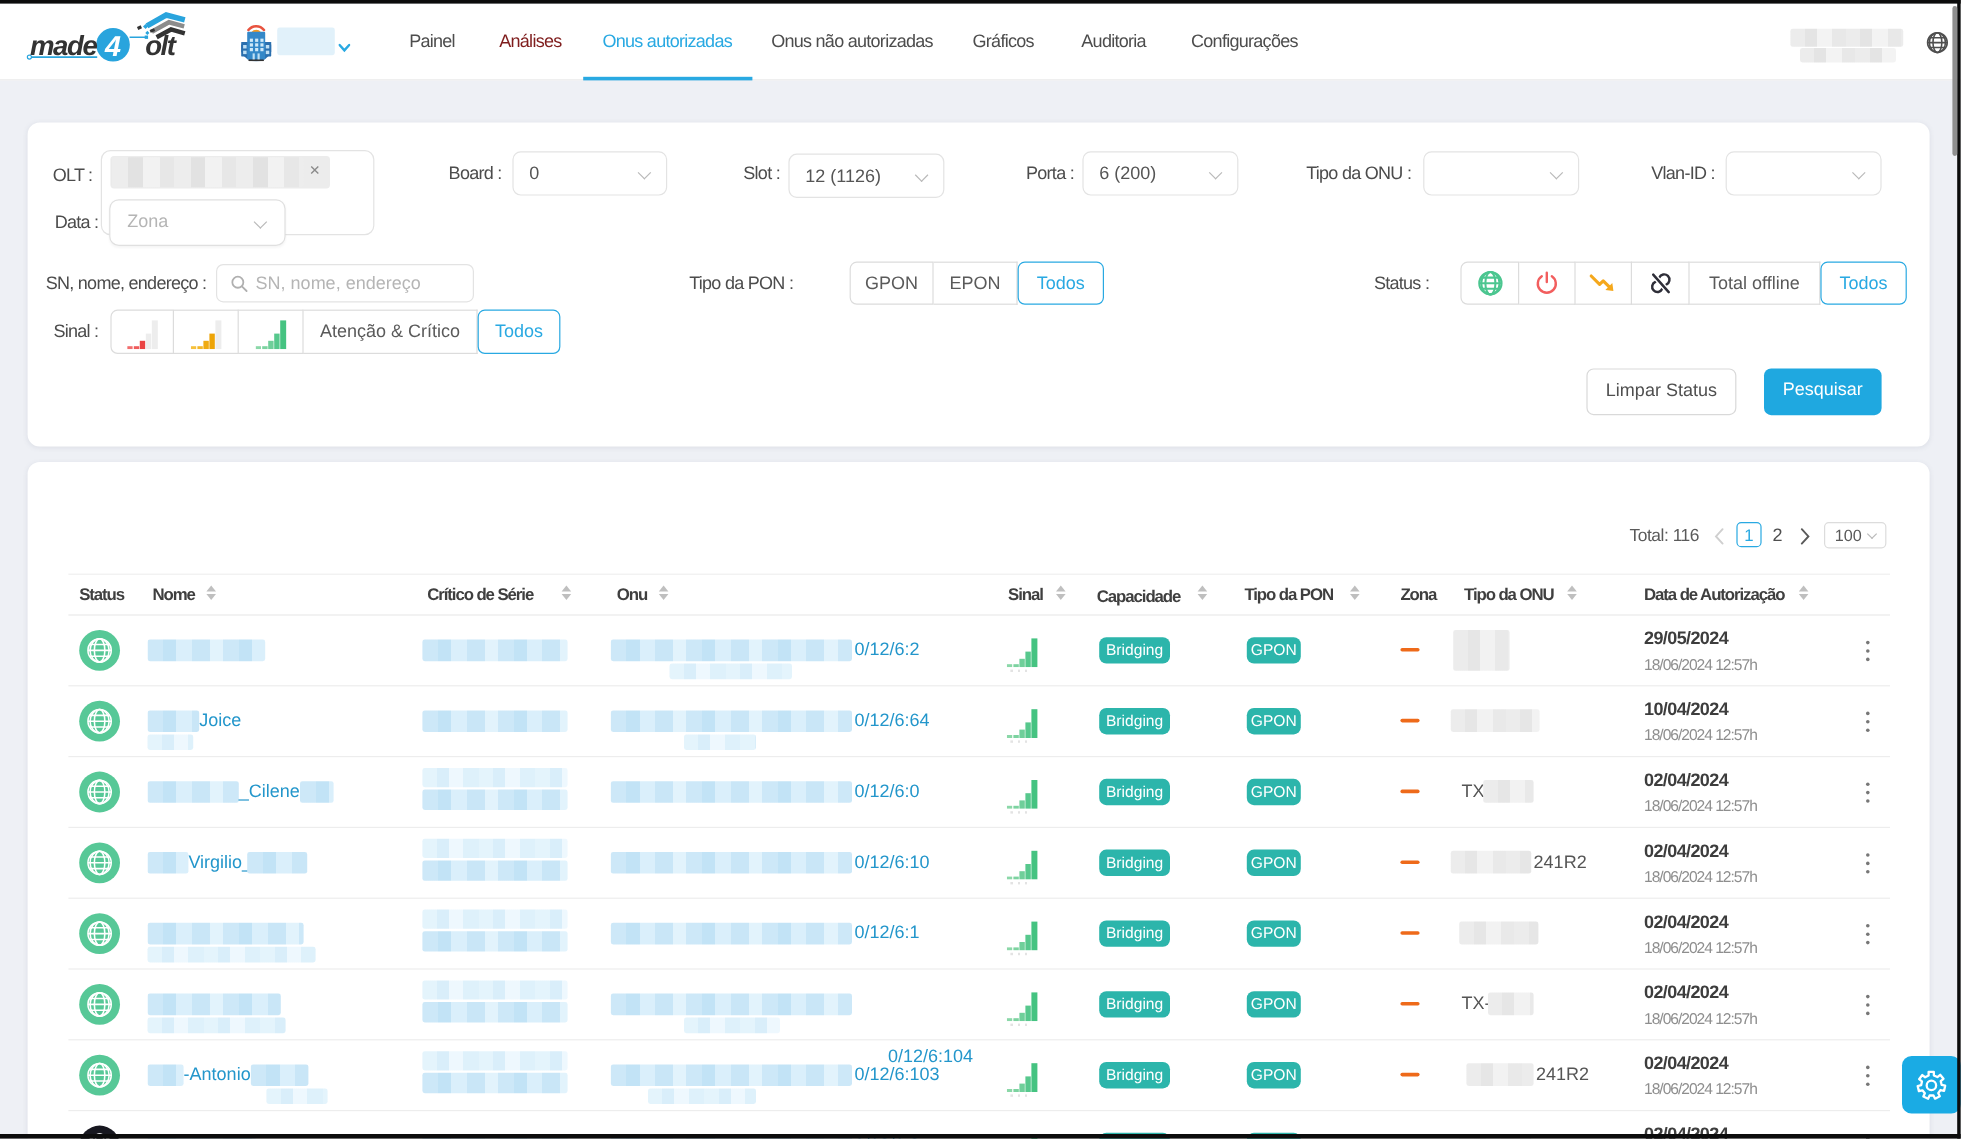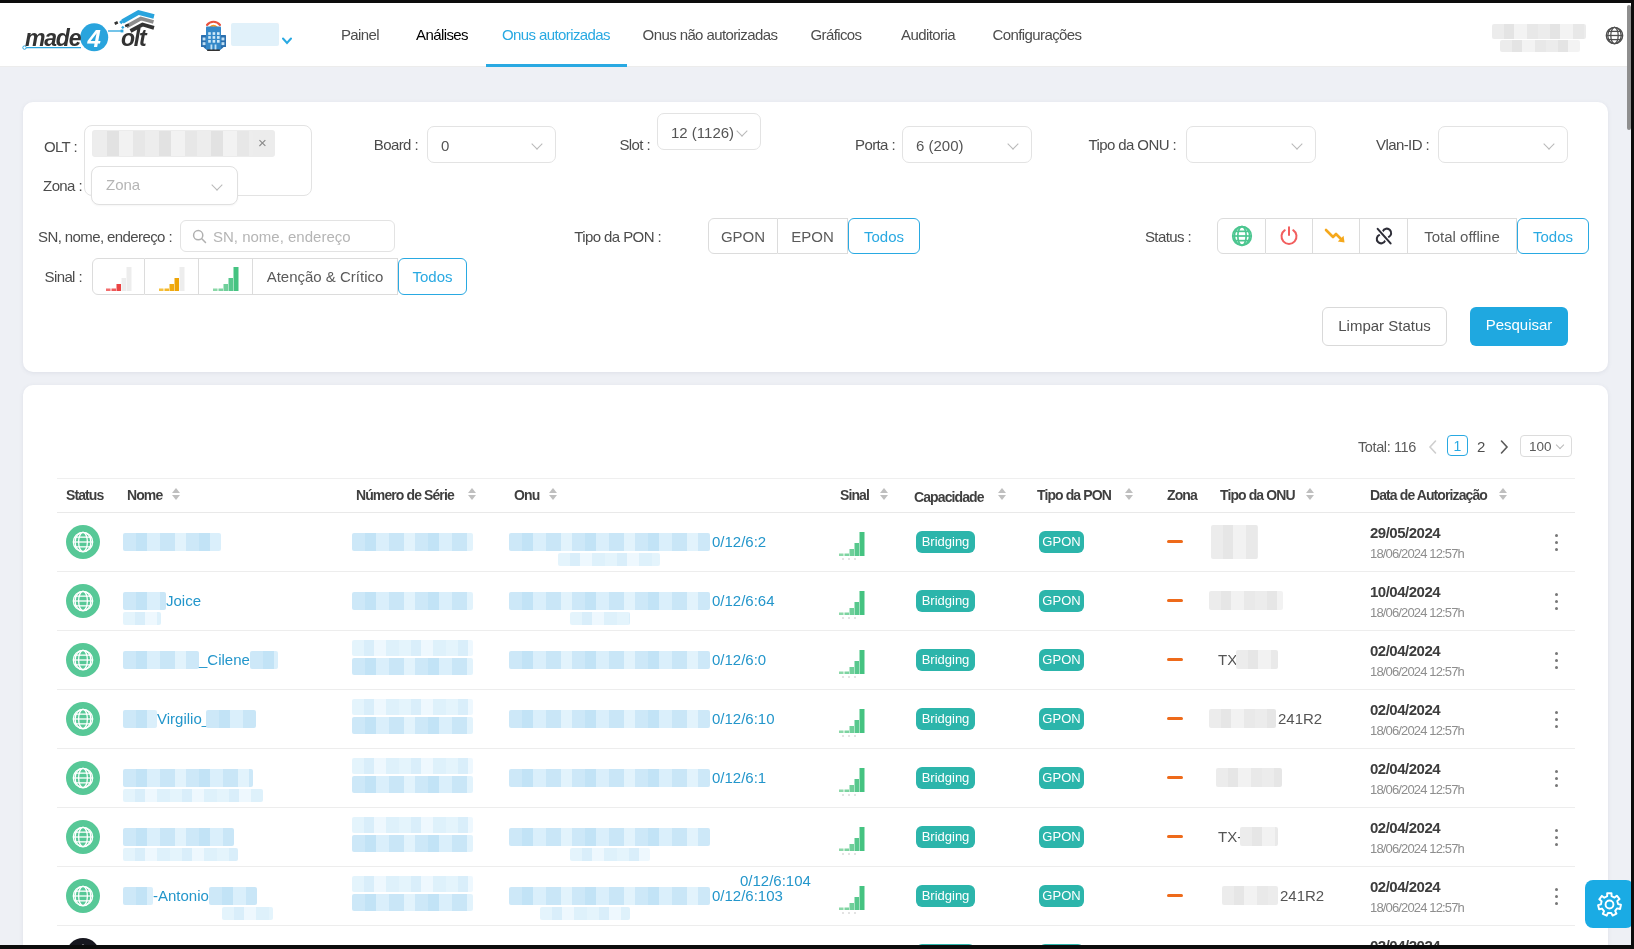--- a/index.html
+++ b/index.html
@@ -83,61 +83,61 @@
       <rect x="22.5" y="23.2" width="2.9" height="2.9" fill="#bfe0f4"></rect>
       <rect x="11.5" y="25.5" width="1.8" height="5.5" fill="#bfe0f4"></rect>
       <rect x="15.6" y="25.5" width="1.8" height="5.5" fill="#bfe0f4"></rect>
       <rect x="8" y="30.6" width="13" height="1.4" rx="0.7" fill="#333"></rect>
     </svg></div>
 <div class="abs" style="left:231px;top:23px;width:48px;height:23px;background:#e1f1fa;border-radius:2px;"></div>
 <div class="abs" style="left:282px;top:31px;"><svg width="10" height="8" viewBox="0 0 10 8">
       <path d="M1 1.5 L5 6 L9 1.5" fill="none" stroke="#29a9e2" stroke-width="2" stroke-linecap="round"></path>
     </svg></div>
 <div class="nav-item" style="left:360px;color:#4d4d4d;">Painel</div>
-<div class="nav-item" style="left:442px;color:#000000;">Análises</div>
+<div class="nav-item" style="left:442px;color:#7f1d1d;">Análises</div>
 <div class="nav-item" style="left:556px;color:#29a9e2;">Onus autorizadas</div>
 <div class="nav-item" style="left:710px;color:#4d4d4d;">Onus não autorizadas</div>
 <div class="nav-item" style="left:836px;color:#4d4d4d;">Gráficos</div>
 <div class="nav-item" style="left:928px;color:#4d4d4d;">Auditoria</div>
 <div class="nav-item" style="left:1037px;color:#4d4d4d;">Configurações</div>
 <div class="abs" style="left:486px;top:64px;width:141px;height:3px;background:#29a9e2;z-index:5;"></div>
 <div class="blur-gl" style="left:1492px;top:24px;width:94px;height:15px;"></div>
 <div class="blur-gl" style="left:1500px;top:40px;width:80px;height:12px;"></div>
 <div class="abs" style="left:1605px;top:26px;"><svg width="19" height="19" viewBox="0 0 19 19">
       <g fill="none" stroke="#4f4f4f" stroke-width="1.3">
         <circle cx="9.5" cy="9.5" r="8.2"></circle>
         <ellipse cx="9.5" cy="9.5" rx="3.69" ry="8.2"></ellipse>
         <ellipse cx="9.5" cy="9.5" rx="6.723999999999999" ry="8.2"></ellipse>
         <line x1="1.3000000000000007" y1="9.5" x2="17.7" y2="9.5"></line>
         <line x1="2.3660000000000005" y1="5.4" x2="16.634" y2="5.4"></line>
         <line x1="2.3660000000000005" y1="13.6" x2="16.634" y2="13.6"></line>
       </g>
     </svg></div>
 <div class="card" style="left:23px;top:102px;width:1585px;height:270px;"></div>
 <div class="lbl" style="right:1557px;top:138px;">OLT :</div>
-<div class="lbl" style="right:1552px;top:177px;">Zona :</div>
+<div class="lbl" style="right:1552px;top:177px;">Data :</div>
 <div class="lbl" style="right:1216px;top:136px;">Board :</div>
 <div class="lbl" style="right:984px;top:136px;">Slot :</div>
 <div class="lbl" style="right:739px;top:136px;">Porta :</div>
 <div class="lbl" style="right:458px;top:136px;">Tipo da ONU :</div>
 <div class="lbl" style="right:205px;top:136px;">Vlan-ID :</div>
 <div class="sel" style="left:84px;top:125px;width:228px;height:71px;border-radius:8px;"></div>
 <div class="abs" style="left:92px;top:130px;width:183px;height:27px;background:#ececec;border-radius:3px;">
     <div style="position:absolute;left:1px;top:1px;bottom:1px;width:160px;border-radius:2px;background:repeating-linear-gradient(90deg,#ededed 0 14px,#e2e2e2 14px 26px,#f2f2f2 26px 40px,#e7e7e7 40px 52px);"></div>
     <span style="position:absolute;left:166px;top:4px;color:#8a8a8a;font-size:15px;">×</span>
   </div>
 <div class="abs" style="left:91px;top:166px;width:147px;height:39px;background:#fff;border:1px solid #e0e0e0;border-radius:8px;box-shadow:0 1px 2px rgba(0,0,0,.04);z-index:3;">
     <span style="position:absolute;left:14px;top:9px;font-size:15px;color:#b5b5b5;">Zona</span>
     <span class="chev" style="right:16px;top:14px;"></span>
   </div>
 <div class="sel" style="left:427px;top:126px;width:129px;height:37px;">
     <span class="v">0</span>
     <span class="chev" style="right:14px;top:13px;"></span>
   </div>
-<div class="sel" style="left:657px;top:113px;width:104px;height:37px;">
+<div class="sel" style="left:657px;top:128px;width:130px;height:37px;">
     <span class="v">12 (1126)</span>
     <span class="chev" style="right:14px;top:13px;"></span>
   </div>
 <div class="sel" style="left:902px;top:126px;width:130px;height:37px;">
     <span class="v">6 (200)</span>
     <span class="chev" style="right:14px;top:13px;"></span>
   </div>
 <div class="sel" style="left:1186px;top:126px;width:130px;height:37px;">
     <span class="v"></span>
     <span class="chev" style="right:14px;top:13px;"></span>
@@ -253,21 +253,21 @@
     </svg></div>
 <div class="abs" style="left:1520px;top:435px;width:52px;height:22px;border:1px solid #dcdcdc;border-radius:4px;">
     <span style="position:absolute;left:8px;top:3px;font-size:13.5px;color:#5a5a5a;">100</span>
     <span class="chev" style="right:8px;top:6px;width:6px;height:6px;"></span>
   </div>
 <div class="abs" style="left:57px;top:478px;width:1518px;height:1px;background:#efefef;"></div>
 <div class="abs" style="left:57px;top:512px;width:1518px;height:1px;background:#e9e9e9;"></div>
 <div class="th" style="left:66px;top:487px;">Status</div>
 <div class="th" style="left:127px;top:487px;">Nome</div>
 <div class="caret" style="left:172px;top:488px;"></div>
-<div class="th" style="left:356px;top:487px;">Número de Série</div>
+<div class="th" style="left:356px;top:487px;">Crítico de Série</div>
 <div class="caret" style="left:468px;top:488px;"></div>
 <div class="th" style="left:514px;top:487px;">Onu</div>
 <div class="caret" style="left:549px;top:488px;"></div>
 <div class="th" style="left:840px;top:487px;">Sinal</div>
 <div class="caret" style="left:880px;top:488px;"></div>
 <div class="th" style="left:914px;top:489px;">Capacidade</div>
 <div class="caret" style="left:998px;top:488px;"></div>
 <div class="th" style="left:1037px;top:487px;">Tipo da PON</div>
 <div class="caret" style="left:1125px;top:488px;"></div>
 <div class="th" style="left:1167px;top:487px;">Zona</div>

